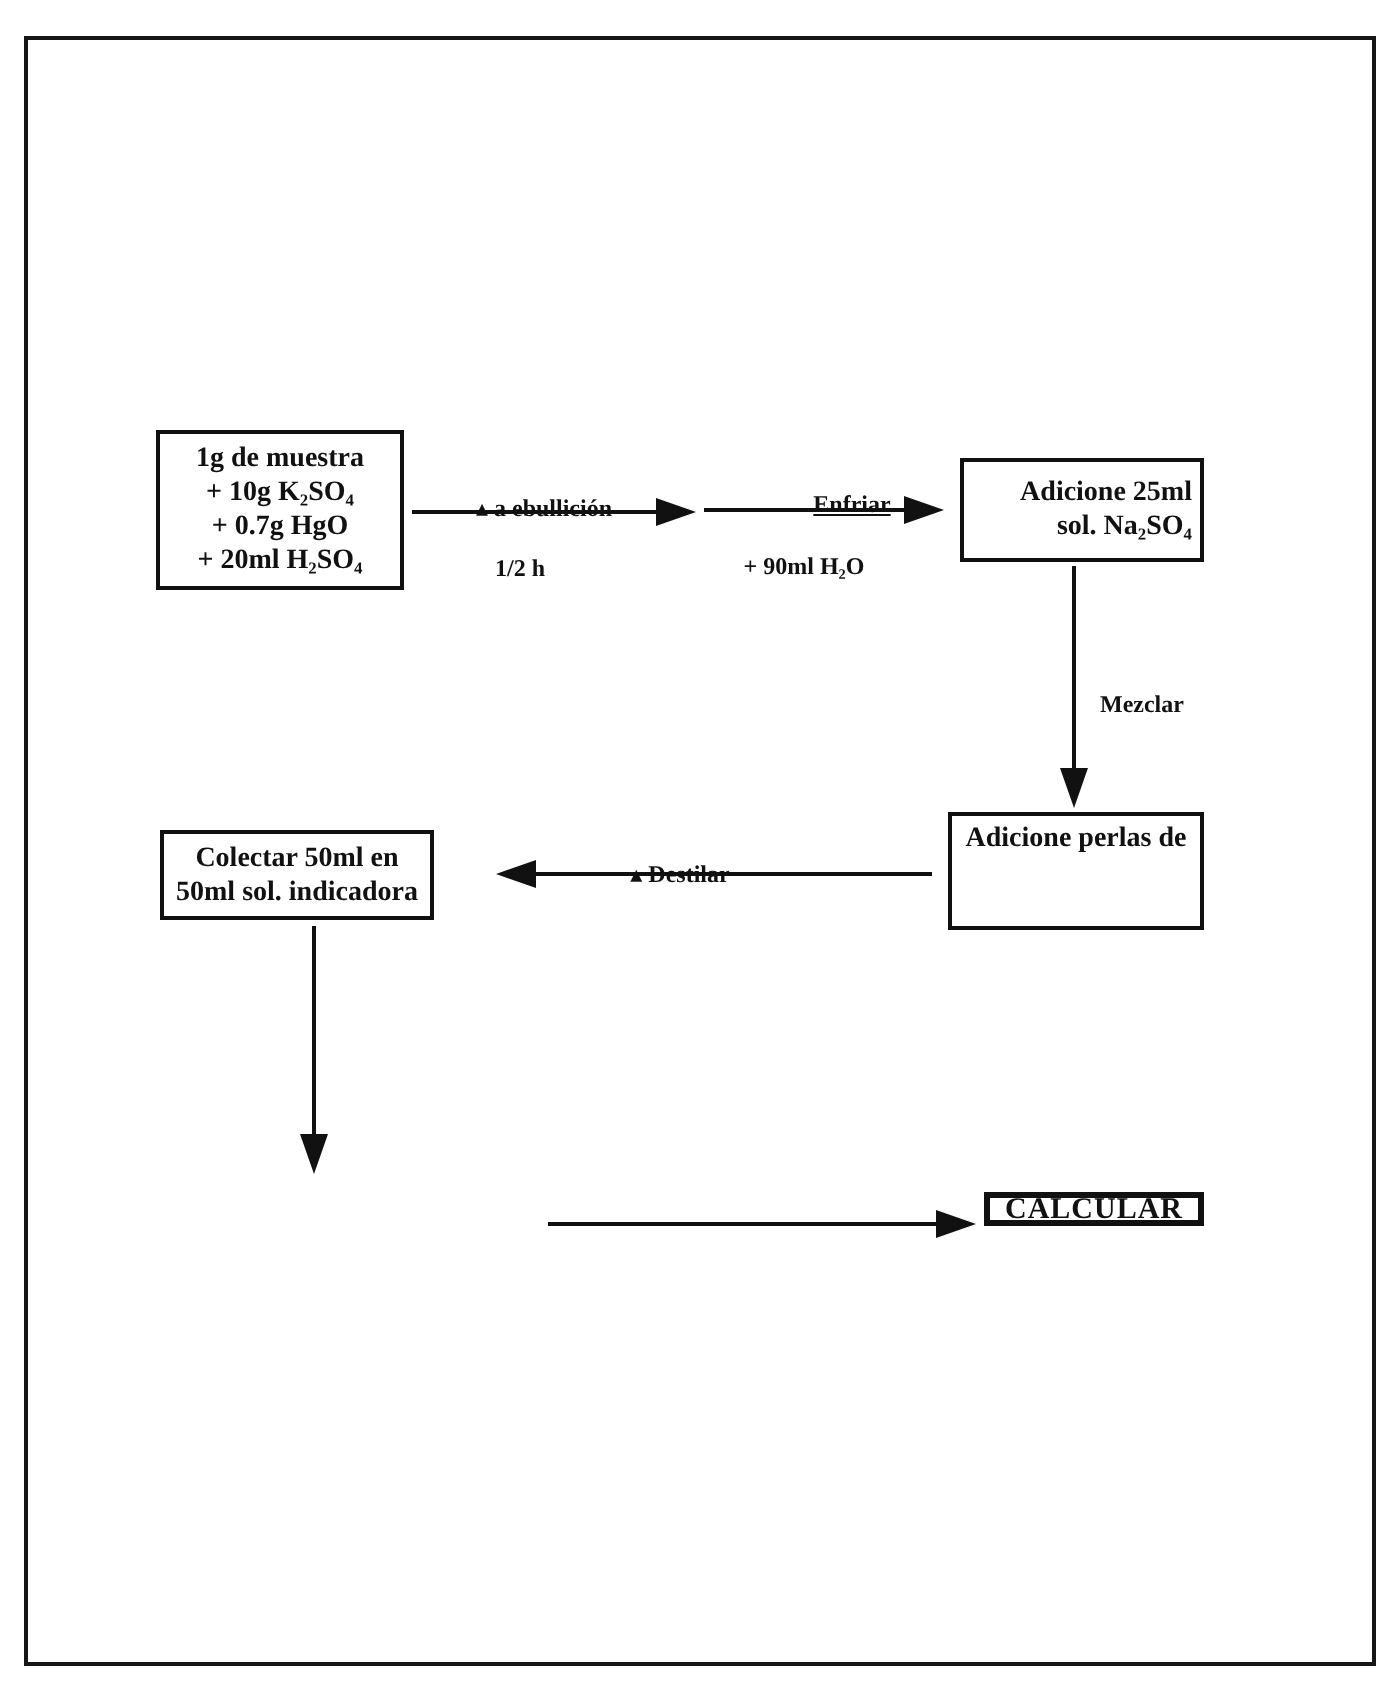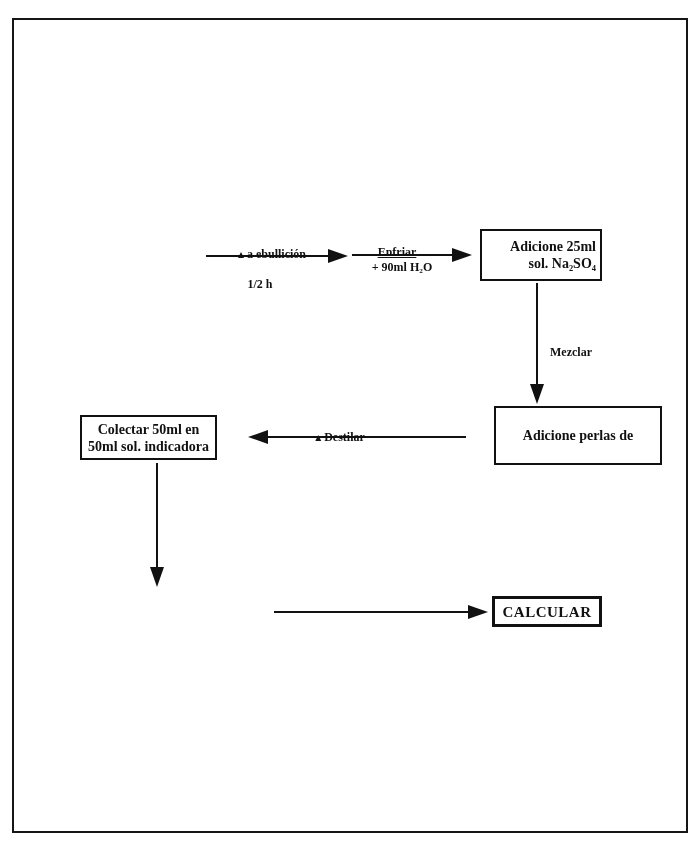--- a/index.html
+++ b/index.html
@@ -58,57 +58,63 @@
   }
   .u{text-decoration:underline;}
 </style>
 </head>
 <body>
 
 <div class="page">
 
   <div class="outer-frame"></div>
 
+  <div class="fbox" style="left:78px;top:215px;width:124px;height:80px;">
+    <span>1g de muestra</span>
+    <span>+ 10g K₂SO₄</span>
+    <span>+ 0.7g HgO</span>
+    <span>+ 20ml H₂SO₄</span>
+  </div>
 
   <div class="hline" style="left:206px;top:255px;width:122px;"></div>
   <div class="head-right" style="left:328px;top:249px;"></div>
   <div class="alabel" style="left:206px;top:231px;width:132px;">▴ a ebullición</div>
   <div class="alabel" style="left:200px;top:261px;width:120px;">1/2 h</div>
 
   <div class="hline" style="left:352px;top:254px;width:100px;"></div>
   <div class="head-right" style="left:452px;top:248px;"></div>
-  <div class="alabel u" style="left:343px;top:229px;width:108px;">Enfriar</div>
-  <div class="alabel" style="left:348px;top:244px;width:108px;">+ 90ml H₂O</div>
+  <div class="alabel u" style="left:372px;top:229px;width:108px;">Enfriar</div>
+  <div class="alabel" style="left:348px;top:260px;width:108px;">+ 90ml H₂O</div>
 
   <div class="fbox" style="left:480px;top:229px;width:122px;height:52px;text-align:right;">
     <span>Adicione 25ml</span>
     <span>sol. Na₂SO₄</span>
   </div>
 
   <div class="vline" style="left:536px;top:283px;height:102px;"></div>
   <div class="head-down" style="left:530px;top:384px;"></div>
   <div class="alabel" style="left:550px;top:329px;">Mezclar</div>
 
-  <div class="fbox" style="left:494px;top:406px;width:168px;height:59px;">
+  <div class="fbox" style="left:474px;top:406px;width:128px;height:59px;justify-content:space-between;">
     <span>Adicione perlas de</span>
   </div>
 
   <div class="hline" style="left:266px;top:436px;width:200px;"></div>
   <div class="head-left" style="left:248px;top:430px;"></div>
   <div class="alabel" style="left:280px;top:414px;width:120px;">▴ Destilar</div>
 
   <div class="fbox" style="left:80px;top:415px;width:137px;height:45px;">
     <span>Colectar 50ml en</span>
     <span>50ml sol. indicadora</span>
   </div>
 
   <div class="vline" style="left:156px;top:463px;height:105px;"></div>
   <div class="head-down" style="left:150px;top:567px;"></div>
 
 
   <div class="hline" style="left:274px;top:611px;width:194px;"></div>
   <div class="head-right" style="left:468px;top:605px;"></div>
 
-  <div class="fbox calc" style="left:492px;top:596px;width:110px;height:31px;">
+  <div class="fbox calc" style="left:492px;top:596px;width:110px;height:17px;">
     <span>CALCULAR</span>
   </div>
 
 </div>
 
 </body></html>

